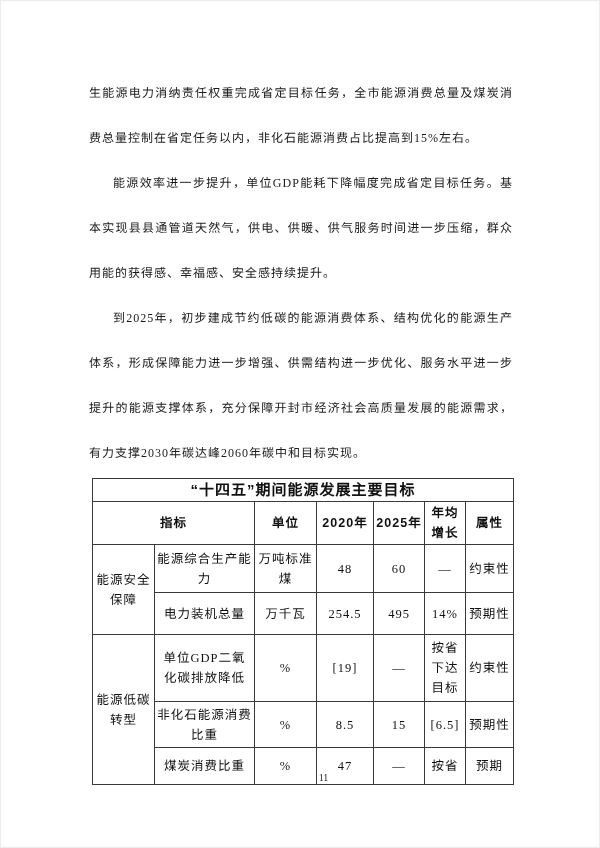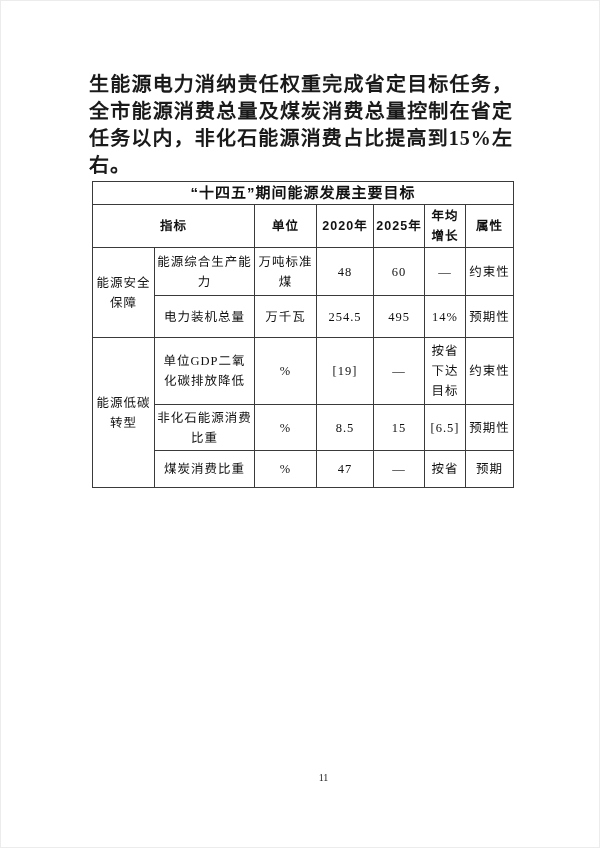--- a/index.html
+++ b/index.html
@@ -9,25 +9,24 @@
     position: relative; overflow: hidden;
     background: #ffffff;
     border: 1px solid #ececec;
     font-family: "Liberation Serif", "DejaVu Serif", serif;
     color: #1a1a1a;
   }
   .content {
     position: absolute; left: 88px; top: 70px; width: 424px;
   }
   .para {
-    font-size: 20px; line-height: 27px;
+    font-size: 12px; line-height: 45px;
     letter-spacing: 1px;
     text-align: justify;
     text-justify: inter-character;
-    font-weight: bold;
   }
   .para.indent { text-indent: 2em; }
 
   table.targets {
     border-collapse: collapse; table-layout: fixed;
     width: 421px; margin-left: 3px; margin-top: 2px;
     color: #111;
   }
   table.targets td {
     border: 1px solid #3a3a3a;
@@ -61,20 +60,22 @@
     font-family: "Liberation Serif", "DejaVu Serif", serif;
     padding-left: 47px;
   }
 </style>
 </head>
 <body>
 
 <div class="content">
 
   <p class="para">生能源电力消纳责任权重完成省定目标任务，全市能源消费总量及煤炭消费总量控制在省定任务以内，非化石能源消费占比提高到15%左右。</p>
+  <p class="para indent">能源效率进一步提升，单位GDP能耗下降幅度完成省定目标任务。基本实现县县通管道天然气，供电、供暖、供气服务时间进一步压缩，群众用能的获得感、幸福感、安全感持续提升。</p>
+  <p class="para indent">到2025年，初步建成节约低碳的能源消费体系、结构优化的能源生产体系，形成保障能力进一步增强、供需结构进一步优化、服务水平进一步提升的能源支撑体系，充分保障开封市经济社会高质量发展的能源需求，有力支撑2030年碳达峰2060年碳中和目标实现。</p>
 
   <table class="targets">
     <colgroup>
       <col style="width:62px">
         <col style="width:100px">
         <col style="width:62px">
       <col style="width:57px">
         <col style="width:51px">
         <col style="width:41px">
         <col style="width:48px">

